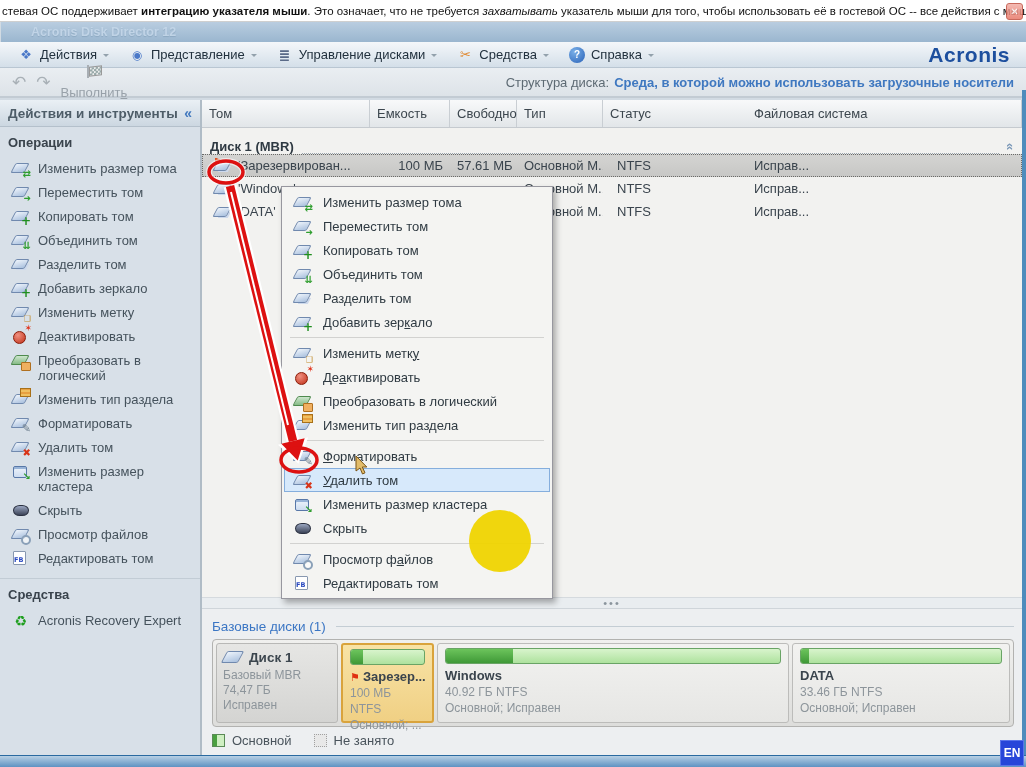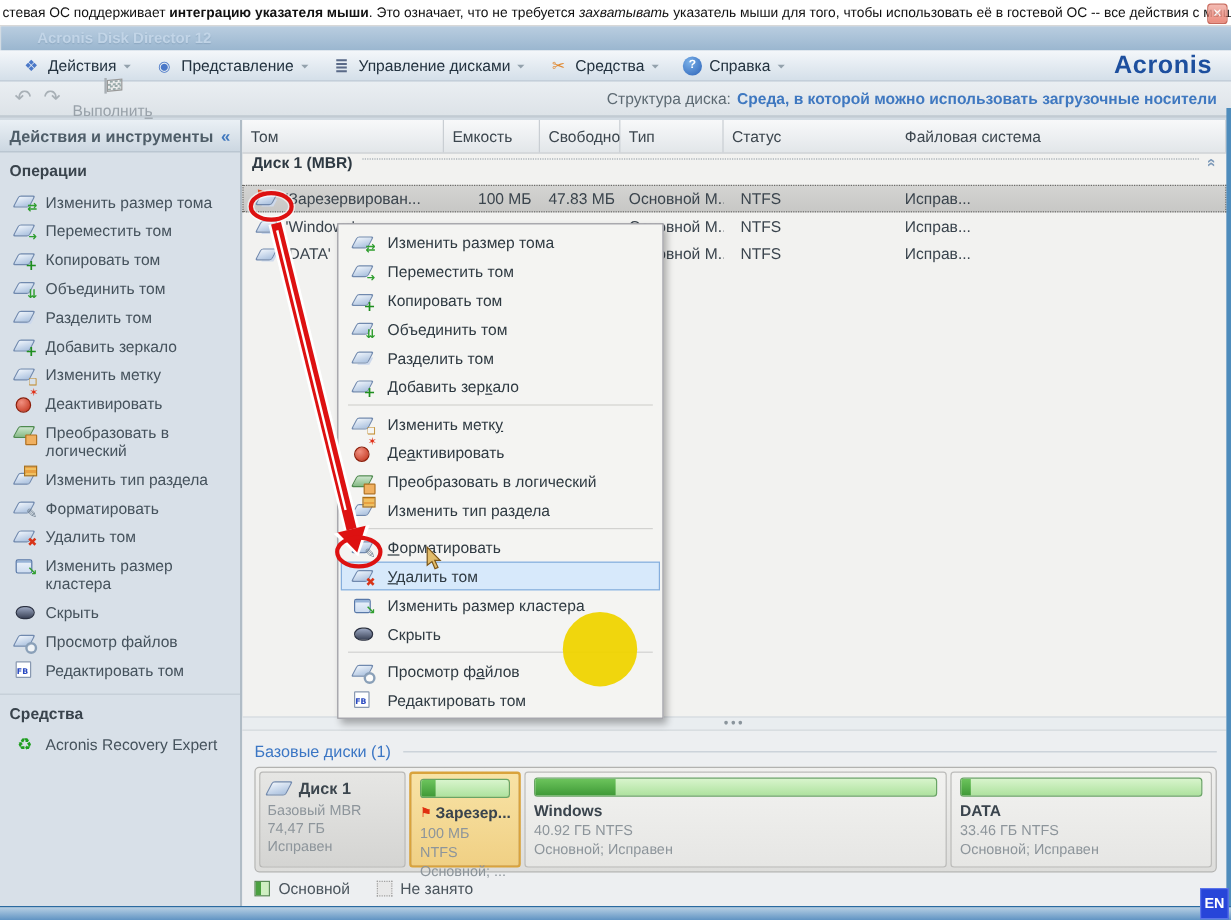--- a/index.html
+++ b/index.html
@@ -88,21 +88,21 @@
   .i-recovery::after{content:"♻";color:#1e9e1e;font-size:14px;right:3px;bottom:0;}
   .i-disk::before{left:1px;top:2px;width:15px;height:10px;}
   .flag{position:absolute;left:1px;top:-5px;font-style:normal;}
   .flag::before{content:"⚑";color:#e04818;font-size:10px;}
   
   .main{position:absolute;left:202px;top:100px;right:4px;bottom:12px;background:#f2f2f0;display:flex;flex-direction:column;}
   .vt-header{height:28px;display:grid;grid-template-columns:168px 80px 67px 86px 144px 1fr;
              background:linear-gradient(#f8f9fa,#e2e6e9);border-bottom:1px solid #c5cacf;font-size:13px;color:#3c464e;}
   .vt-header .hc{display:flex;align-items:center;padding:0 7px;border-right:1px solid #c9ced3;}
   .vt-body{flex:1;position:relative;font-size:13px;}
-  .grp{height:26px;display:flex;align-items:flex-start;padding:0 8px;font-weight:bold;color:#2e3942;gap:8px;}
+  .grp{height:26px;display:flex;align-items:flex-end;padding:0 8px;font-weight:bold;color:#2e3942;gap:8px;}
   .grp .leader{flex:1;border-bottom:1px dotted #9aa4ac;height:1px;margin-top:4px;}
   .grp .gchev{transform:rotate(90deg);color:#7c99b8;font-size:13px;font-weight:bold;}
   .trow{height:23px;display:grid;grid-template-columns:168px 80px 67px 86px 144px 1fr;align-items:center;color:#3a444d;}
   .trow.sel{background:linear-gradient(#d4d4d2,#c7c7c5);outline:1px dotted #6a6a68;outline-offset:-1px;}
   .tc{padding:0 7px;white-space:nowrap;overflow:hidden;}
   .tc.name{display:flex;align-items:center;gap:6px;padding-left:10px;}
   .tc.num{text-align:right;}
   
   .splitter{height:12px;background:#e9edf0;border-top:1px solid #d5dade;border-bottom:1px solid #cfd5da;
             display:flex;align-items:center;justify-content:center;color:#8a949c;font-size:11px;letter-spacing:2px;}
@@ -294,21 +294,21 @@
         <span class="gchev">«</span>
       </div>
       <div class="trow sel">
         <div class="tc name">
             <span class="icn i-split">
               <i class="flag"></i>
             </span>
             <span>'Зарезервирован...</span>
           </div>
         <div class="tc num">100 МБ</div>
-        <div class="tc num">47.83 МБ</div>
+        <div class="tc num">57.61 МБ</div>
         <div class="tc">Основной М...</div>
         <div class="tc" style="padding-left:14px;">NTFS</div>
         <div class="tc">Исправ...</div>
       </div>
       <div class="trow">
         <div class="tc name">
             <span class="icn i-split"></span>
             <span>'Windows'</span>
           </div>
         <div class="tc num"></div>

